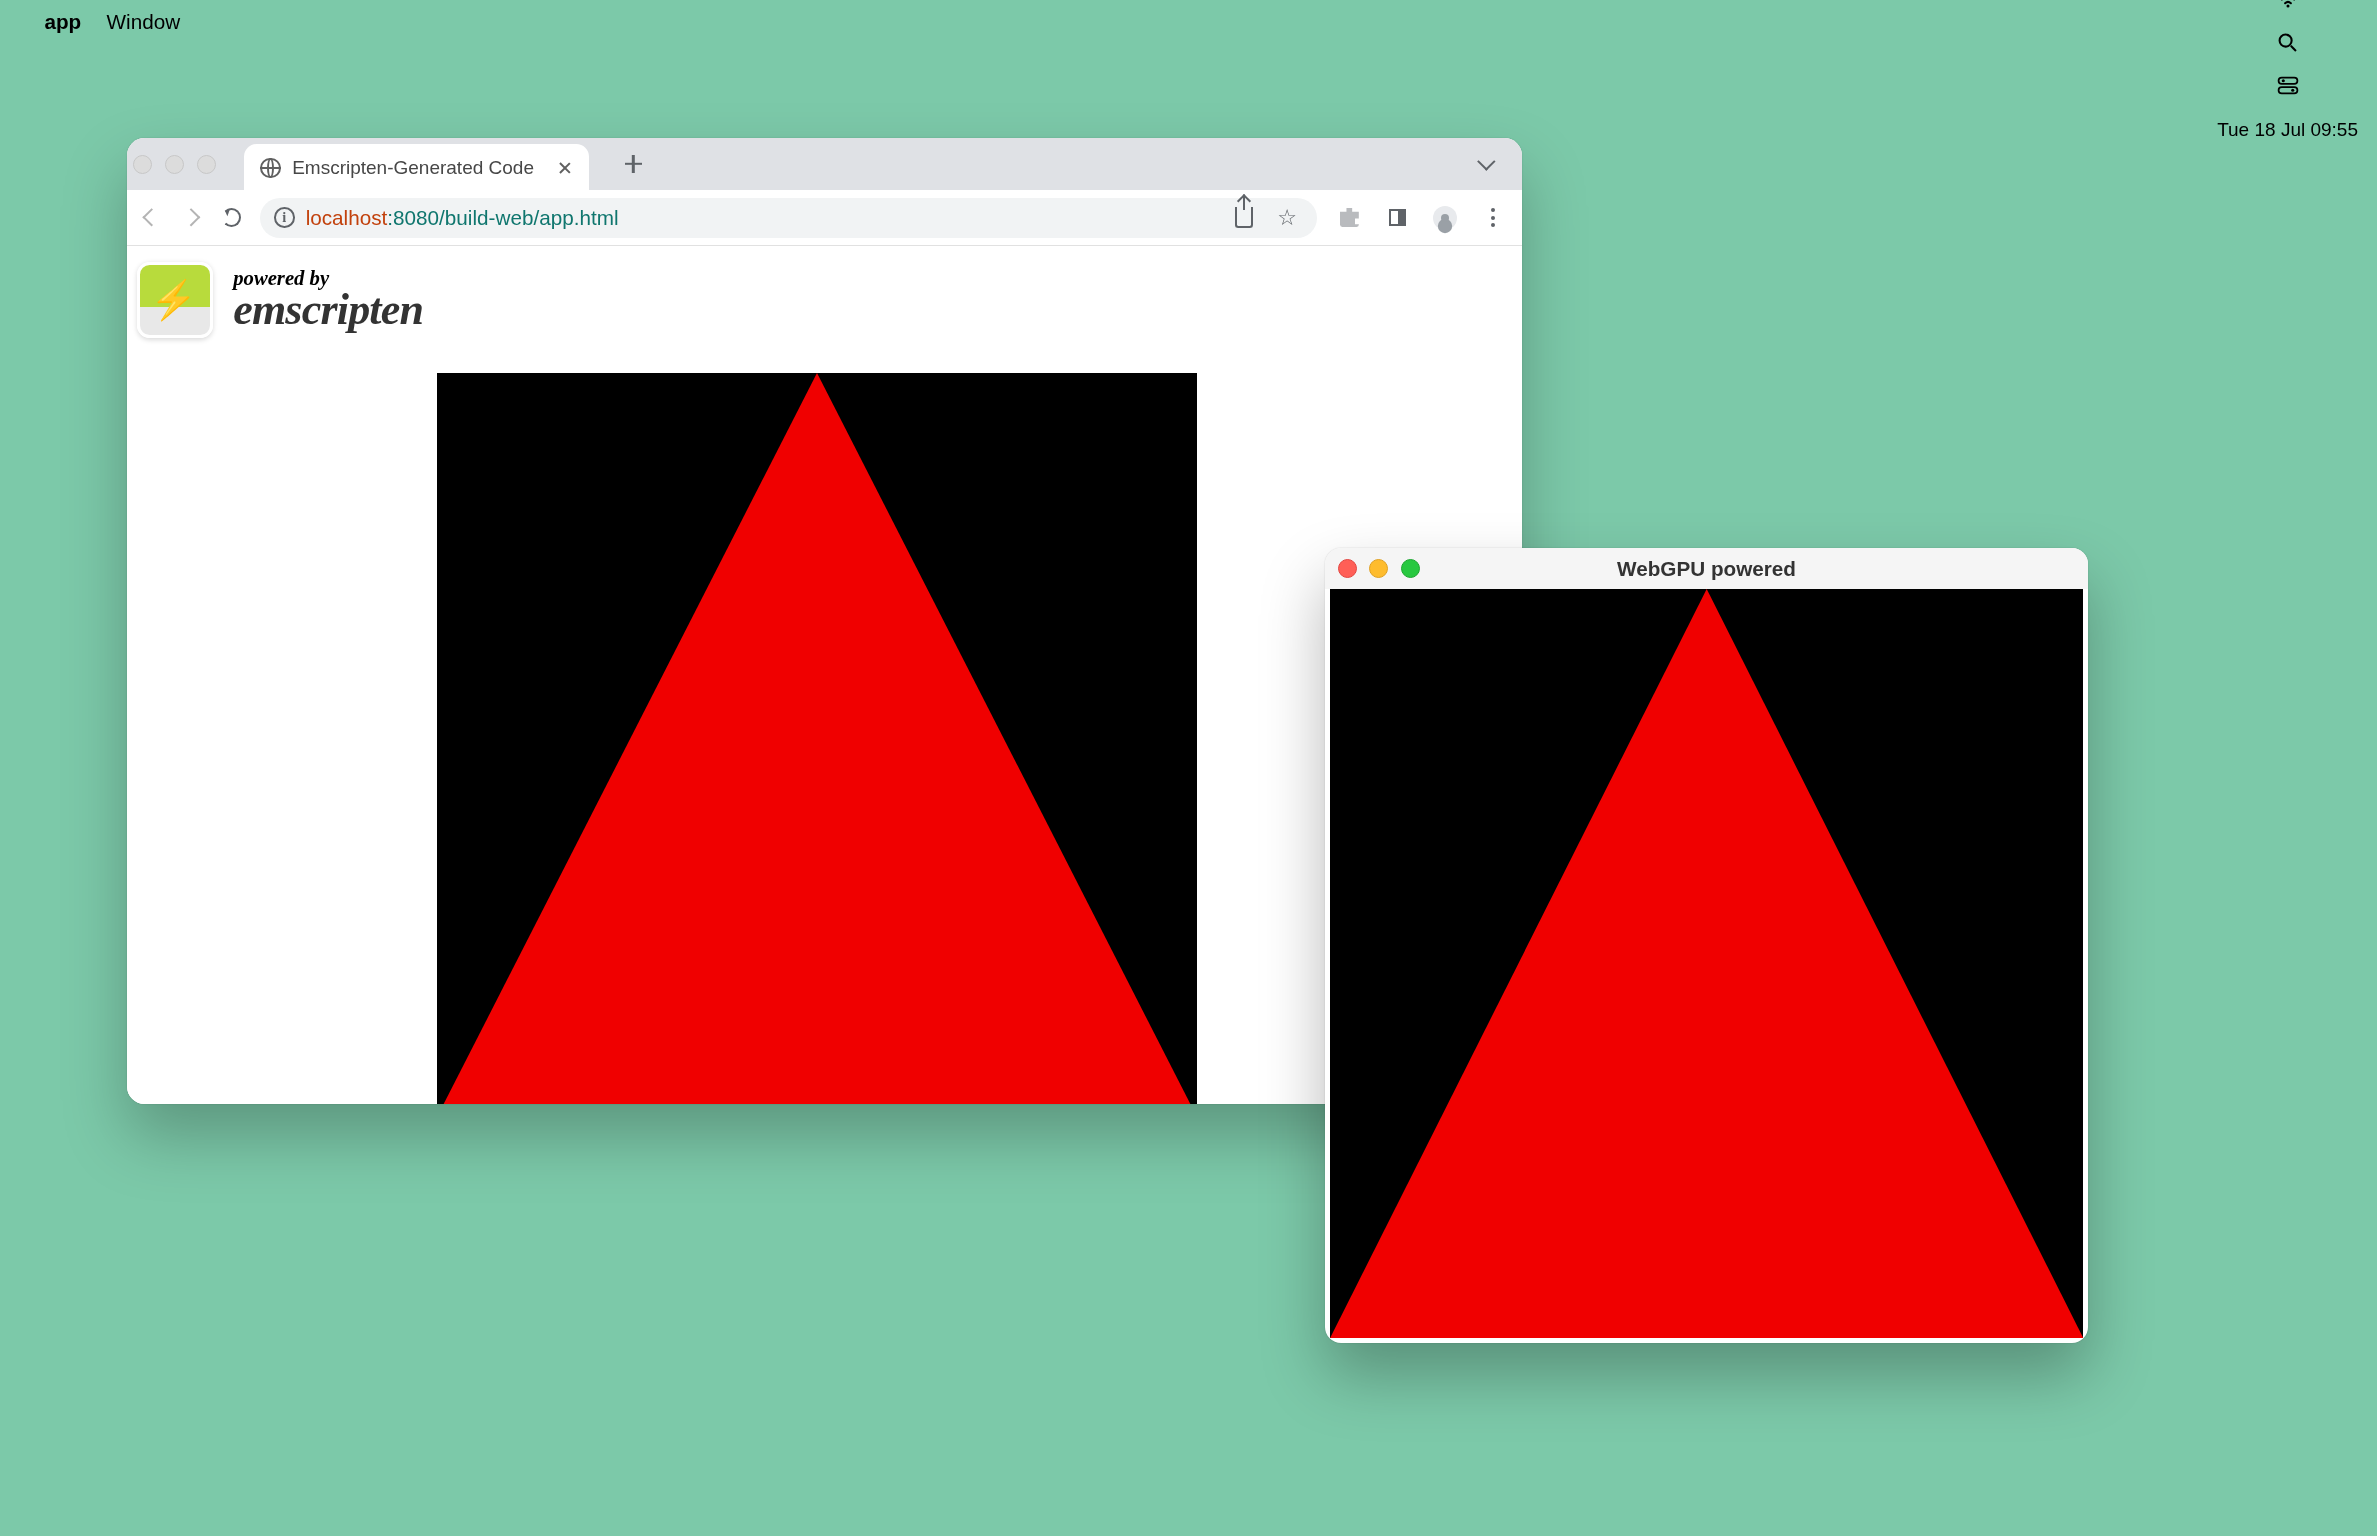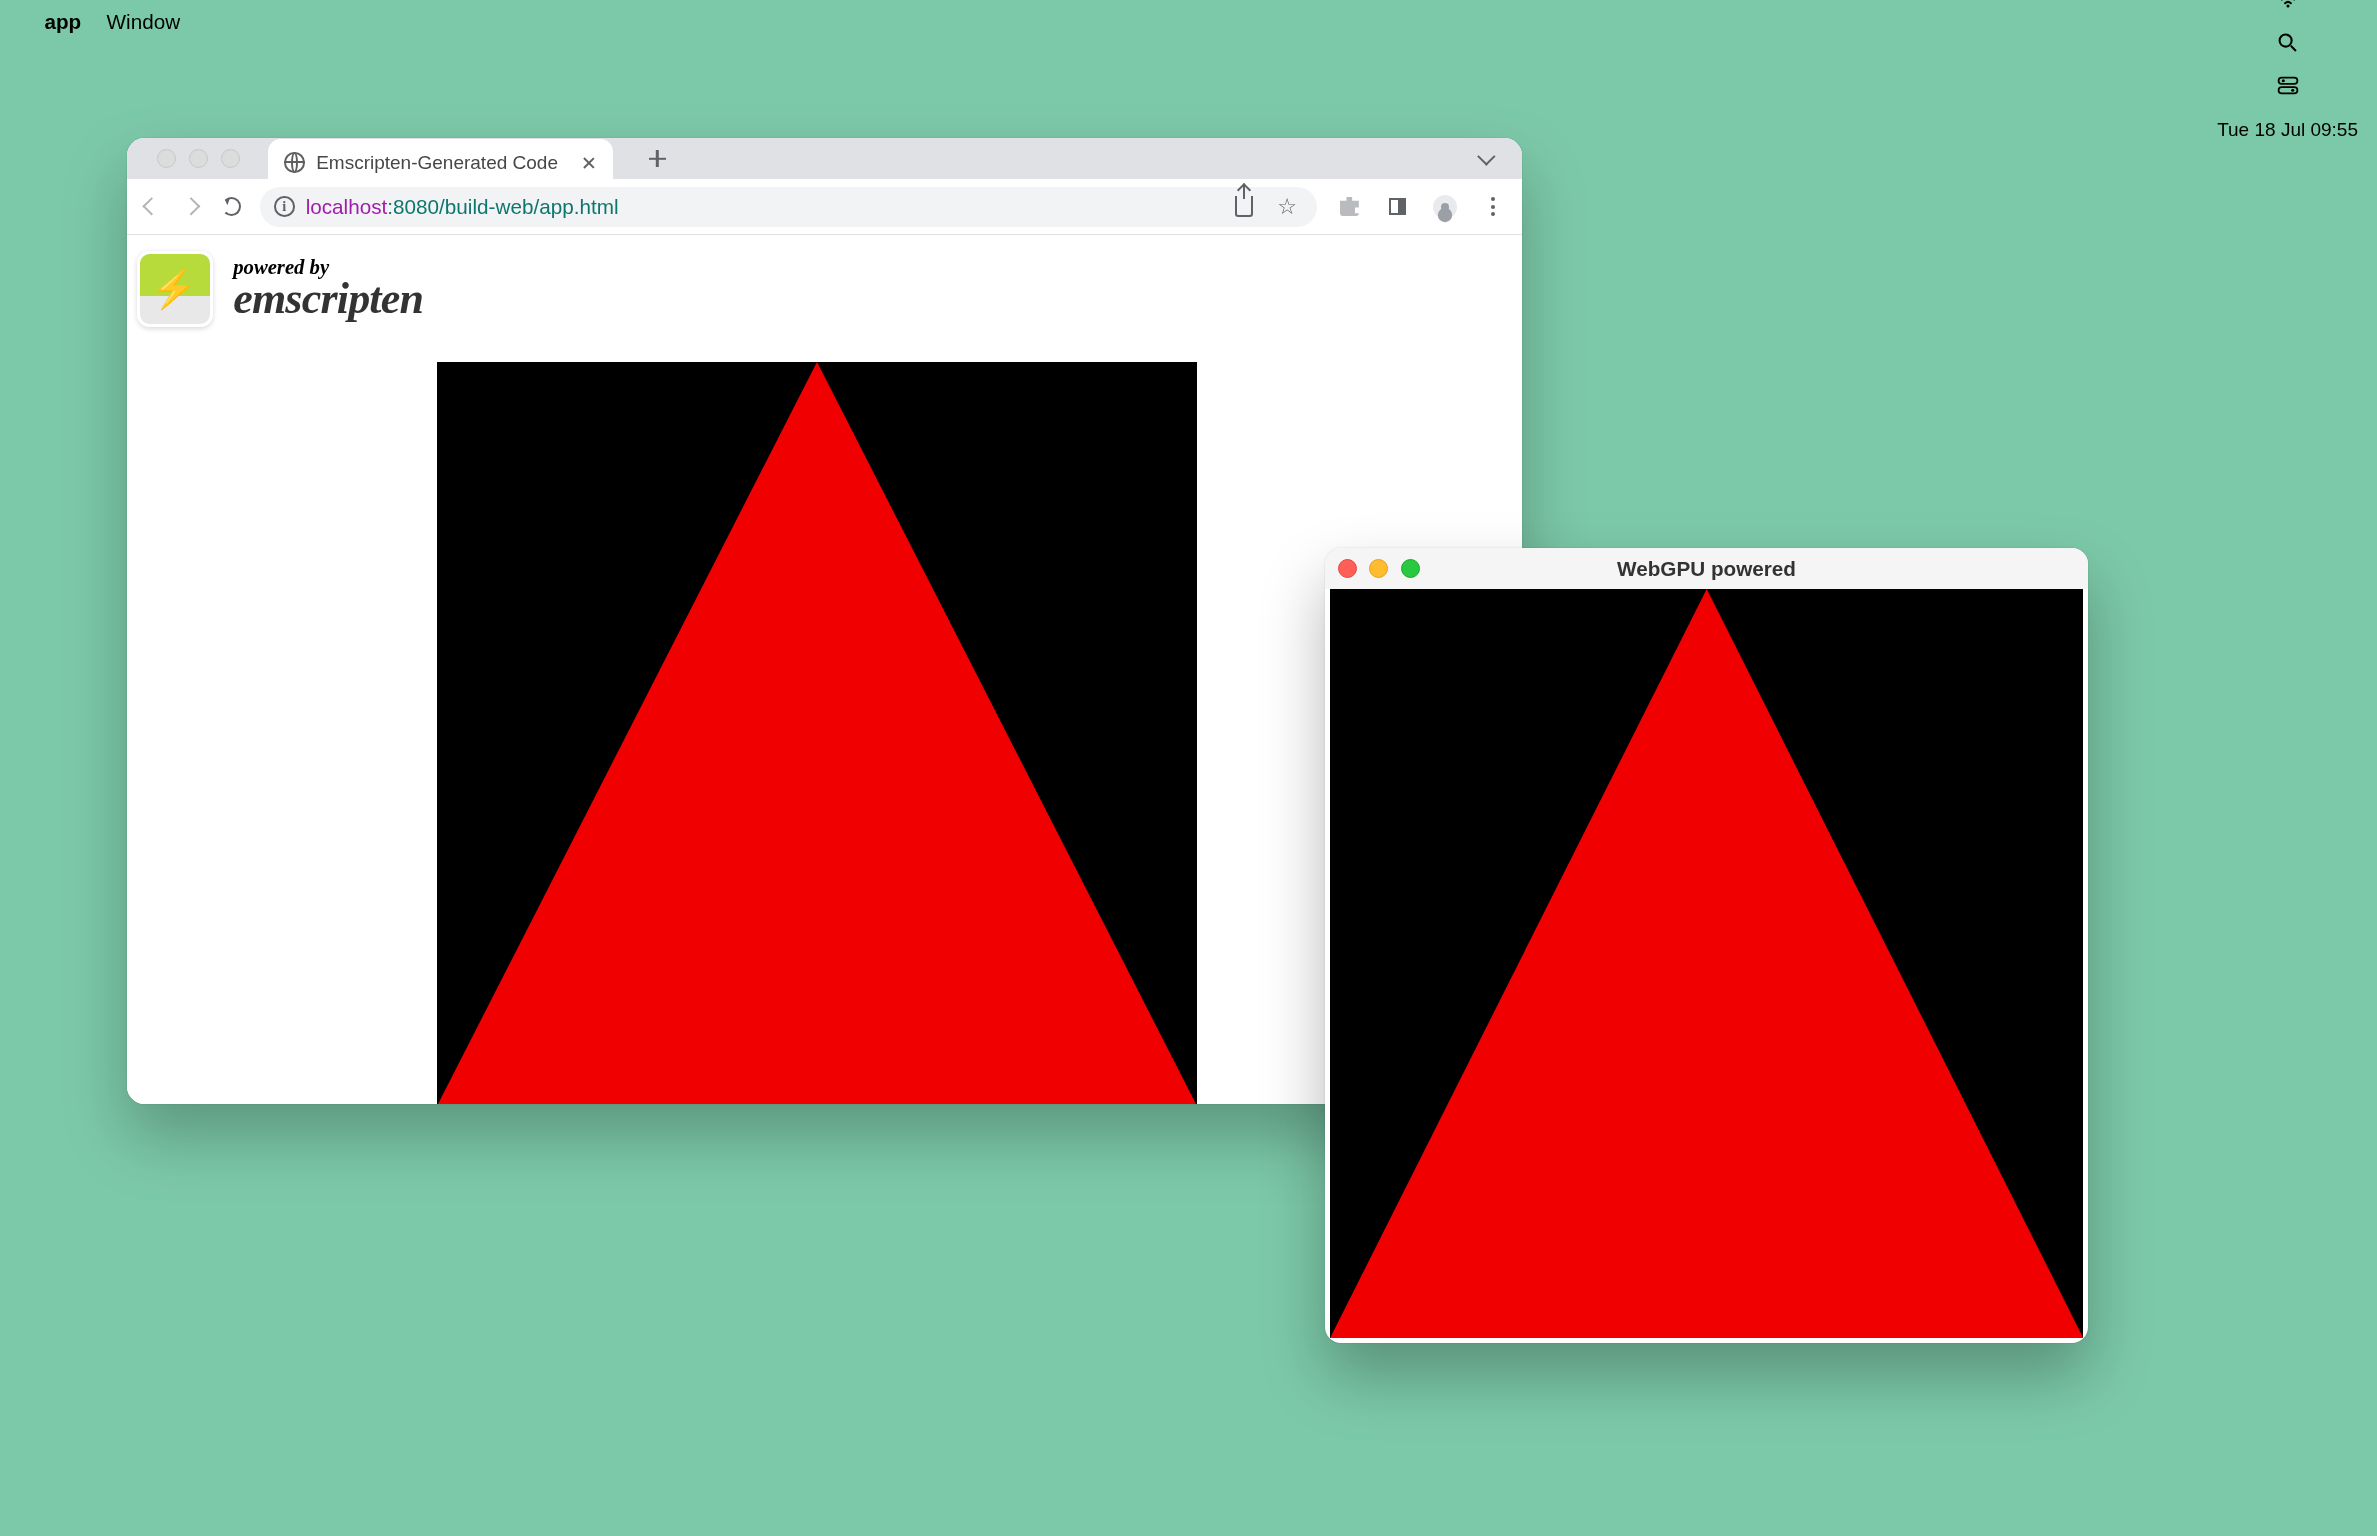--- a/index.html
+++ b/index.html
@@ -55,24 +55,24 @@
     box-shadow: 0 32px 64px rgba(0,0,0,0.25), 0 0 1.6px rgba(0,0,0,0.2);
     overflow: hidden;
     display: flex;
     flex-direction: column;
   }
   .browser-chrome {
     background: #dfe1e5;
     flex: 0 0 auto;
   }
   .tabstrip {
-    height: 41px;
+    height: 52px;
     display: flex;
     align-items: center;
-    padding-left: 24px;
+    padding-left: 0;
     gap: 0;
     text-align: center;
   }
   .traffic-lights {
     display: flex;
     gap: 12.7px;
     padding: 0 12.7px 0 6.4px;
   }
   .tl-dot {
     width: 19px; height: 19px; border-radius: 50%;
@@ -195,21 +195,21 @@
     gap: 11px;
     font-size: 20.7px;
     color:#202124;
   }
   .omnibox .info {
     width:20.7px;height:20.7px;border:2px solid #5f6368;border-radius:50%;
     display:flex;align-items:center;justify-content:center;
     font-size:14.3px; font-weight:700;color:#5f6368;font-family:Georgia,serif;
     flex:0 0 auto;
   }
-  .omnibox .host { color:#a21caf;margin-top:28px; }
+  .omnibox .host { color:#c2410c;margin-top:28px; }
   .omnibox .path { color:#0f766e; }
   .omnibox .om-spacer{flex:1;}
   .tb-icon {
     width:32px;height:32px;display:flex;align-items:center;justify-content:center;
     color:#5f6368;
   }
   .puzzle {
     width:19px;height:19px;background:#b9bbbe;
     clip-path: polygon(35% 0,65% 0,65% 20%,100% 20%,100% 55%,80% 55%,80% 85%,100% 85%,100% 100%,0 100%,0 20%,35% 20%);
     border-radius:2.4px;

